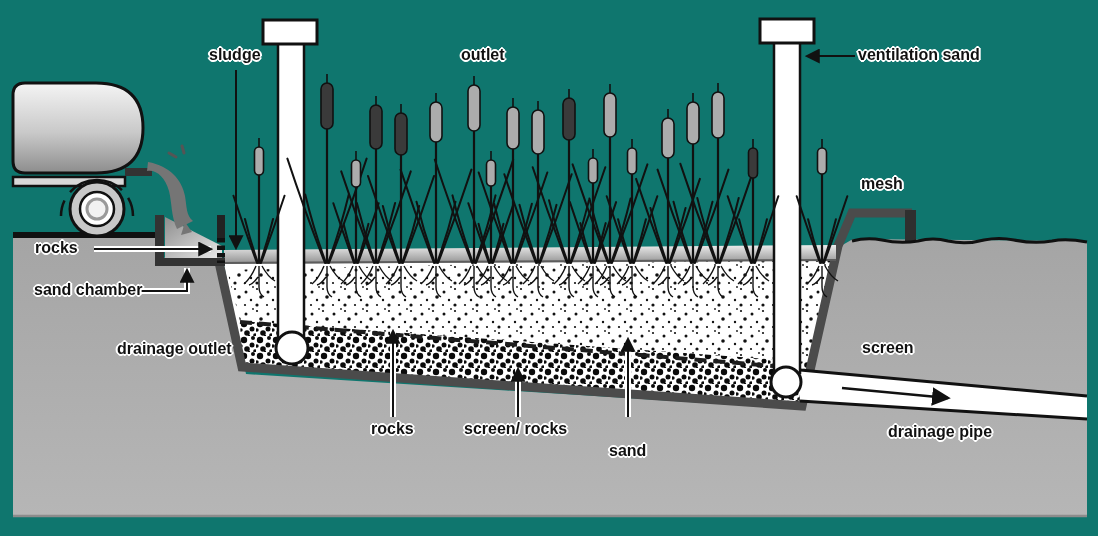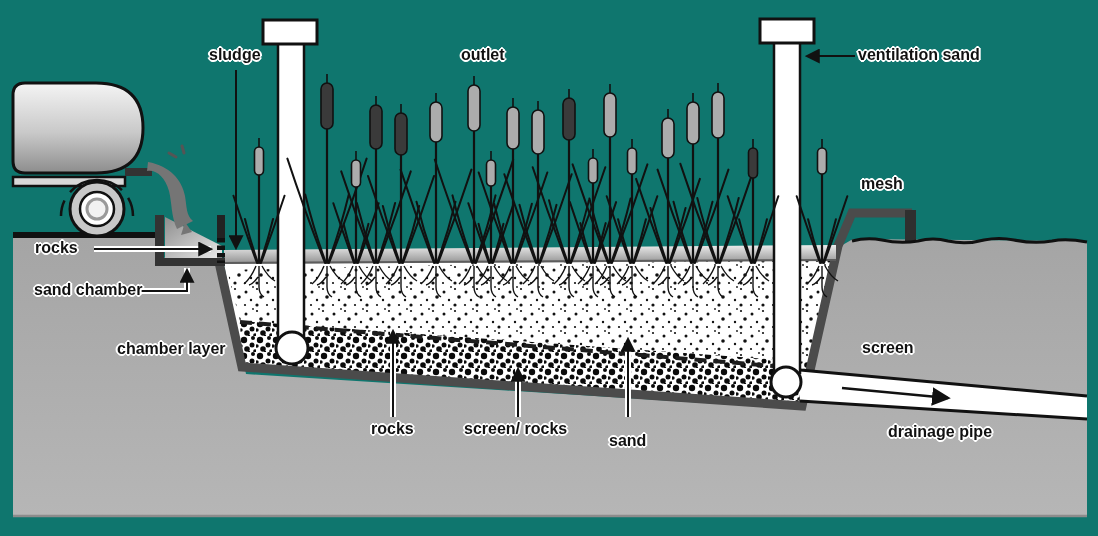--- a/index.html
+++ b/index.html
@@ -329,20 +329,20 @@
     <path d="M628,417 L628,339" stroke="#111" stroke-width="2" marker-end="url(#ah)"></path>
   </g>
 </svg>
 
 <div class="lbl" style="left:209px;top:47px">sludge</div>
 <div class="lbl" style="left:461px;top:47px">outlet</div>
 <div class="lbl" style="left:858px;top:47px">ventilation sand</div>
 <div class="lbl" style="left:861px;top:176px">mesh</div>
 <div class="lbl" style="left:35px;top:240px">rocks</div>
 <div class="lbl" style="left:34px;top:282px">sand chamber</div>
-<div class="lbl" style="left:117px;top:341px">chamber layer</div>
+<div class="lbl" style="left:117px;top:341px">drainage outlet</div>
 <div class="lbl" style="left:371px;top:421px">rocks</div>
 <div class="lbl" style="left:464px;top:421px">screen/ rocks</div>
-<div class="lbl" style="left:609px;top:433px">sand</div>
+<div class="lbl" style="left:609px;top:443px">sand</div>
 <div class="lbl" style="left:862px;top:340px">screen</div>
 <div class="lbl" style="left:888px;top:424px">drainage pipe</div>
 
 </div>
 
 </body></html>

